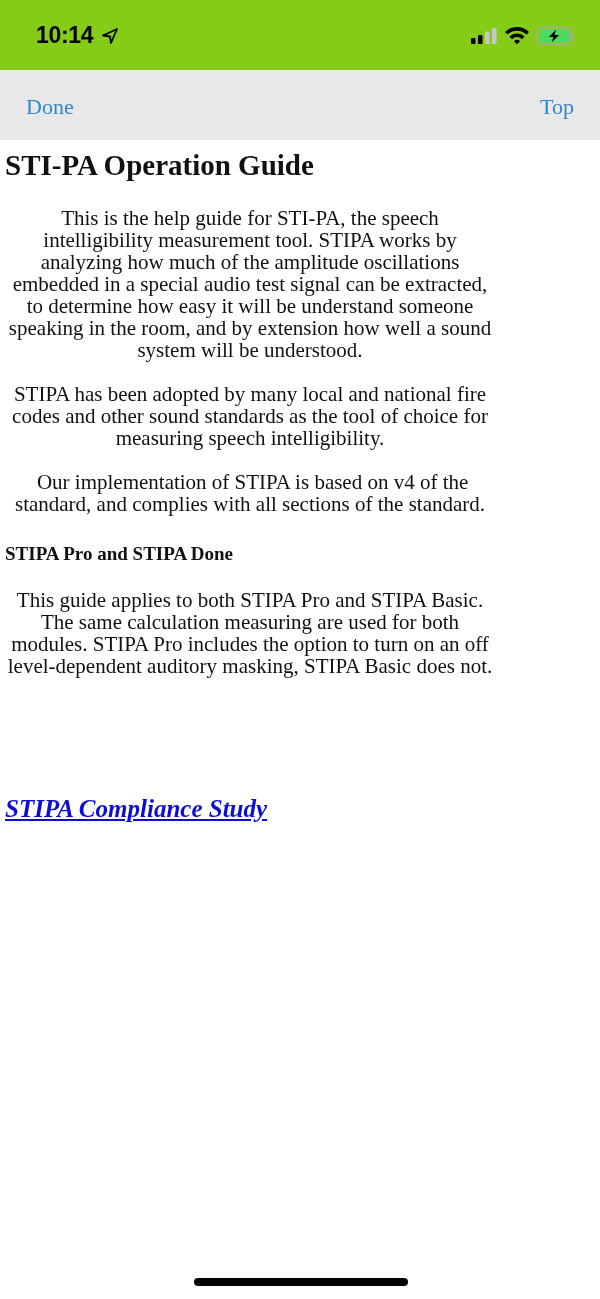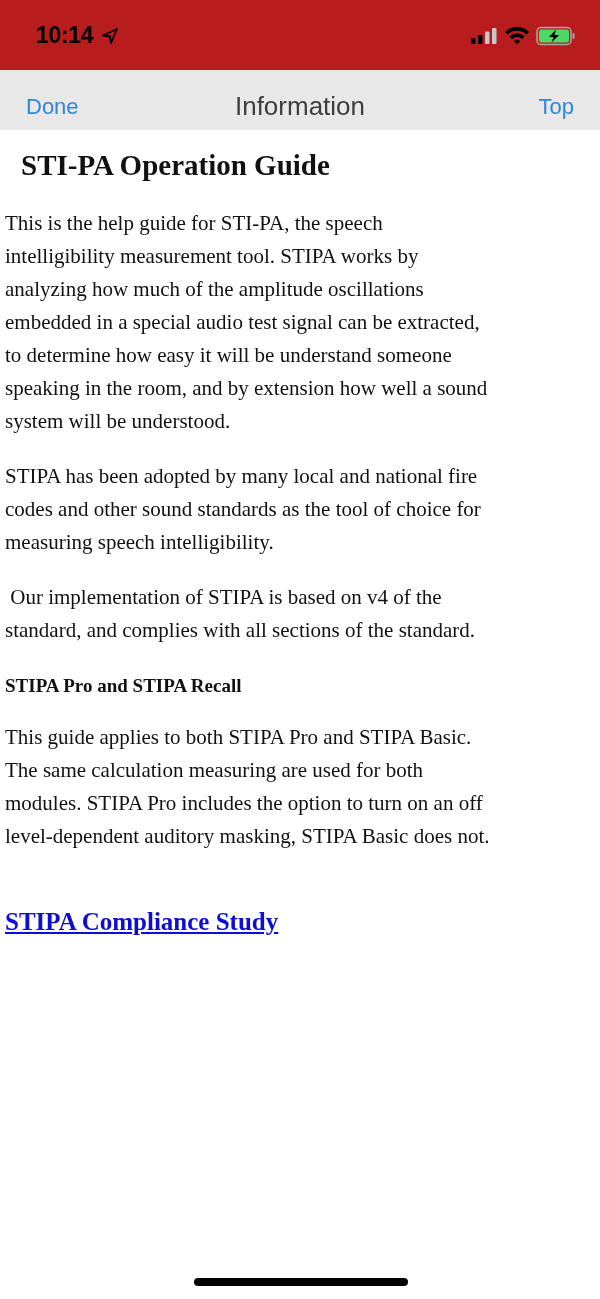--- a/index.html
+++ b/index.html
@@ -1,38 +1,38 @@
 <!DOCTYPE html>
 <html><head>
   <meta charset="utf-8">
   <style>
     * { box-sizing: border-box; margin: 0; padding: 0; }
     html, body { width: 600px; height: 1299px; background: #ffffff; overflow: hidden; }
     body { position: relative; font-family: "Liberation Sans", sans-serif; }
 
-    .status-bar { position: absolute; left: 0; top: 0; width: 600px; height: 70px; background: #b91c1c; }
+    .status-bar { position: absolute; left: 0; top: 0; width: 600px; height: 70px; background: #84cc16; }
     .status-time { position: absolute; left: 36px; top: 22px; font-family: "Liberation Sans", sans-serif; font-size: 23px; font-weight: bold; color: #000; letter-spacing: -0.3px; }
     .location-icon { position: absolute; left: 101px; top: 27px; width: 18px; height: 18px; }
     .signal-icon { position: absolute; left: 470px; top: 27px; width: 28px; height: 18px; }
     .wifi-icon { position: absolute; left: 504px; top: 25px; width: 26px; height: 20px; }
     .battery-icon { position: absolute; left: 536px; top: 26px; width: 40px; height: 20px; }
 
-    .nav-bar { position: absolute; left: 0; top: 70px; width: 600px; height: 60px; background: #e8e8e8; }
+    .nav-bar { position: absolute; left: 0; top: 70px; width: 600px; height: 70px; background: #e8e8e8; font-family: Liberation Serif, serif; }
     .nav-done { position: absolute; left: 26px; top: 24px; font-size: 22px; color: #2f86d6; cursor: pointer; }
     .nav-title { position: absolute; left: 0; width: 600px; top: 21px; text-align: center; font-size: 26px; color: #3e3e3e; }
     .nav-top { position: absolute; right: 26px; top: 24px; font-size: 22px; color: #2f86d6; cursor: pointer; text-align: right; }
 
     .content { position: absolute; left: 5px; top: 140px; width: 490px; font-family: "Liberation Serif", serif; color: #111; }
-    .content h1 { font-size: 29px; font-weight: bold; margin-top: 8px; line-height: 34px; margin-left: 16px; }
-    .content p { font-size: 21px; line-height: 33px; margin-top: 22px; }
+    .content h1 { font-size: 29px; font-weight: bold; margin-top: 8px; line-height: 34px; }
+    .content p { font-size: 21px; line-height: 22px; margin-top: 22px; text-align: center; }
     .content p.first { margin-top: 25px; }
     .content h3 { font-size: 19px; font-weight: bold; margin-top: 26px; line-height: 26px; }
     .content a.link-heading { display: block; font-size: 25px; font-weight: bold; color: #0d0dd6; text-decoration: underline; line-height: 32px; cursor: pointer; }
     .link-basic { margin-top: 22px; }
-    .link-compliance { margin-top: 53px; }
+    .link-compliance { margin-top: 116px; font-style: italic; }
 
     .home-indicator { position: absolute; left: 194px; top: 1278px; width: 214px; height: 8px; border-radius: 4px; background: #000; }
   </style>
 </head>
 <body>
 
 <div class="status-bar">
   <span class="status-time">10:14</span>
   <svg class="location-icon" viewBox="0 0 18 18">
     <path d="M16 2 L2 8.5 L9 9.5 L10 16 Z" fill="none" stroke="#000" stroke-width="1.8" stroke-linejoin="round"></path>
@@ -51,27 +51,26 @@
   <svg class="battery-icon" viewBox="0 0 40 20">
     <rect x="1" y="1.5" width="34" height="17" rx="4" fill="none" stroke="#a8a8a8" stroke-width="1.5"></rect>
     <rect x="3" y="3.5" width="30" height="13" rx="2.5" fill="#4cd964"></rect>
     <rect x="36.5" y="7" width="2" height="6" rx="1" fill="#a8a8a8"></rect>
     <path d="M20 3.5 L13 11 L17.5 11 L15.5 16.5 L23 9 L18.5 9 Z" fill="#000"></path>
   </svg>
 </div>
 
 <div class="nav-bar">
   <span class="nav-done">Done</span>
-  <span class="nav-title">Information</span>
   <span class="nav-top">Top</span>
 </div>
 
 <div class="content">
   <h1>STI-PA Operation Guide</h1>
   <p class="first">This is the help guide for STI-PA, the speech intelligibility measurement tool. STIPA works by analyzing how much of the amplitude oscillations embedded in a special audio test signal can be extracted, to determine how easy it will be understand someone speaking in the room, and by extension how well a sound system will be understood.</p>
   <p>STIPA has been adopted by many local and national fire codes and other sound standards as the tool of choice for measuring speech intelligibility.</p>
   <p>&nbsp;Our implementation of STIPA is based on v4 of the standard, and complies with all sections of the standard.</p>
-  <h3>STIPA Pro and STIPA Recall</h3>
+  <h3>STIPA Pro and STIPA Done</h3>
   <p>This guide applies to both STIPA Pro and STIPA Basic. The same calculation measuring are used for both modules. STIPA Pro includes the option to turn on an off level-dependent auditory masking, STIPA Basic does not.</p>
   <a class="link-heading link-compliance">STIPA Compliance Study</a>
 </div>
 
 <div class="home-indicator"></div>
 
 </body></html>

